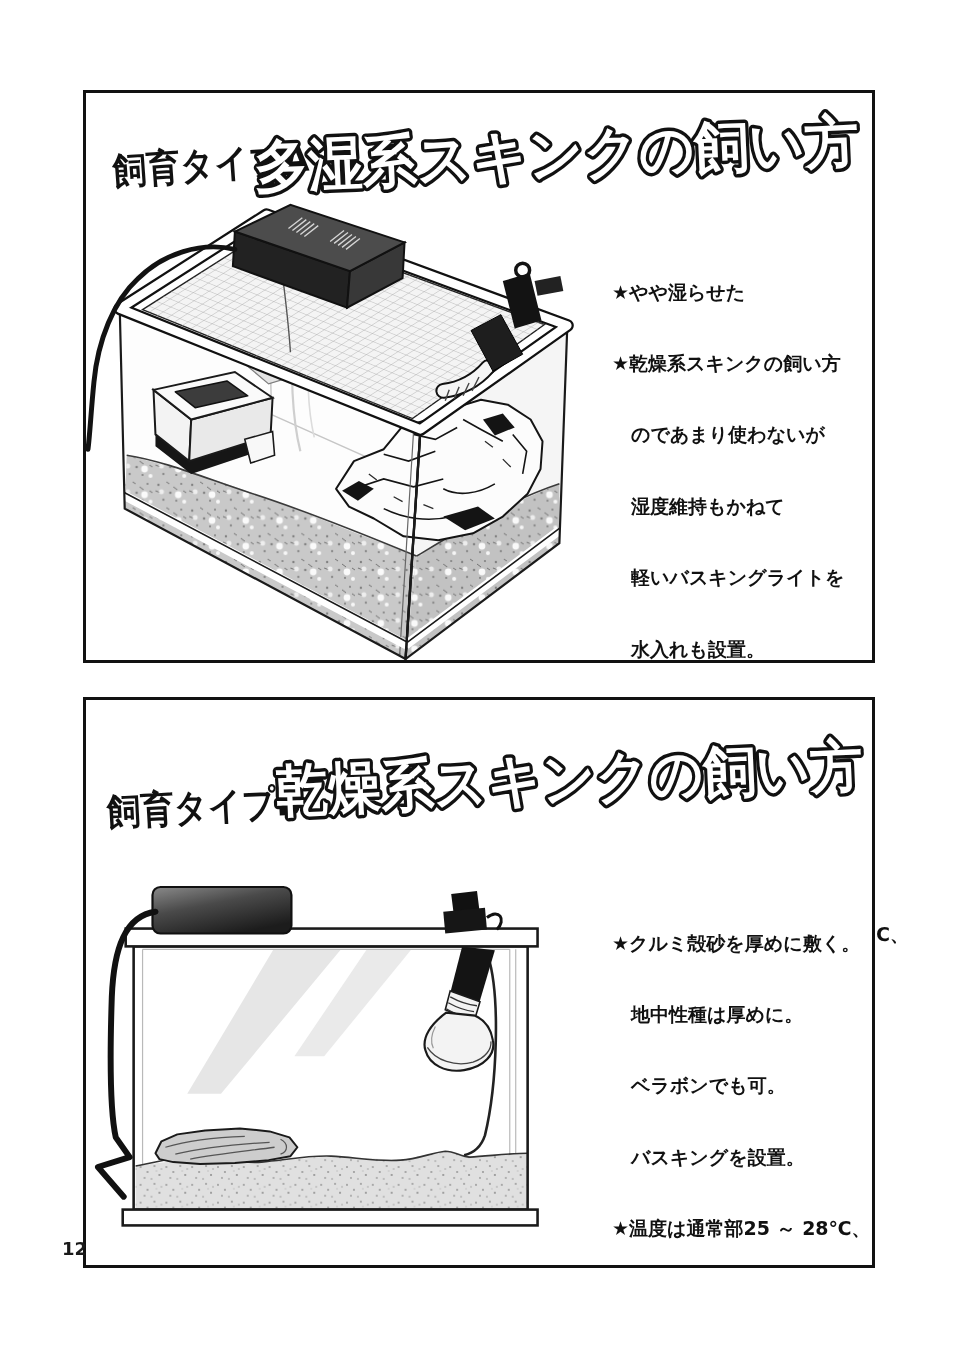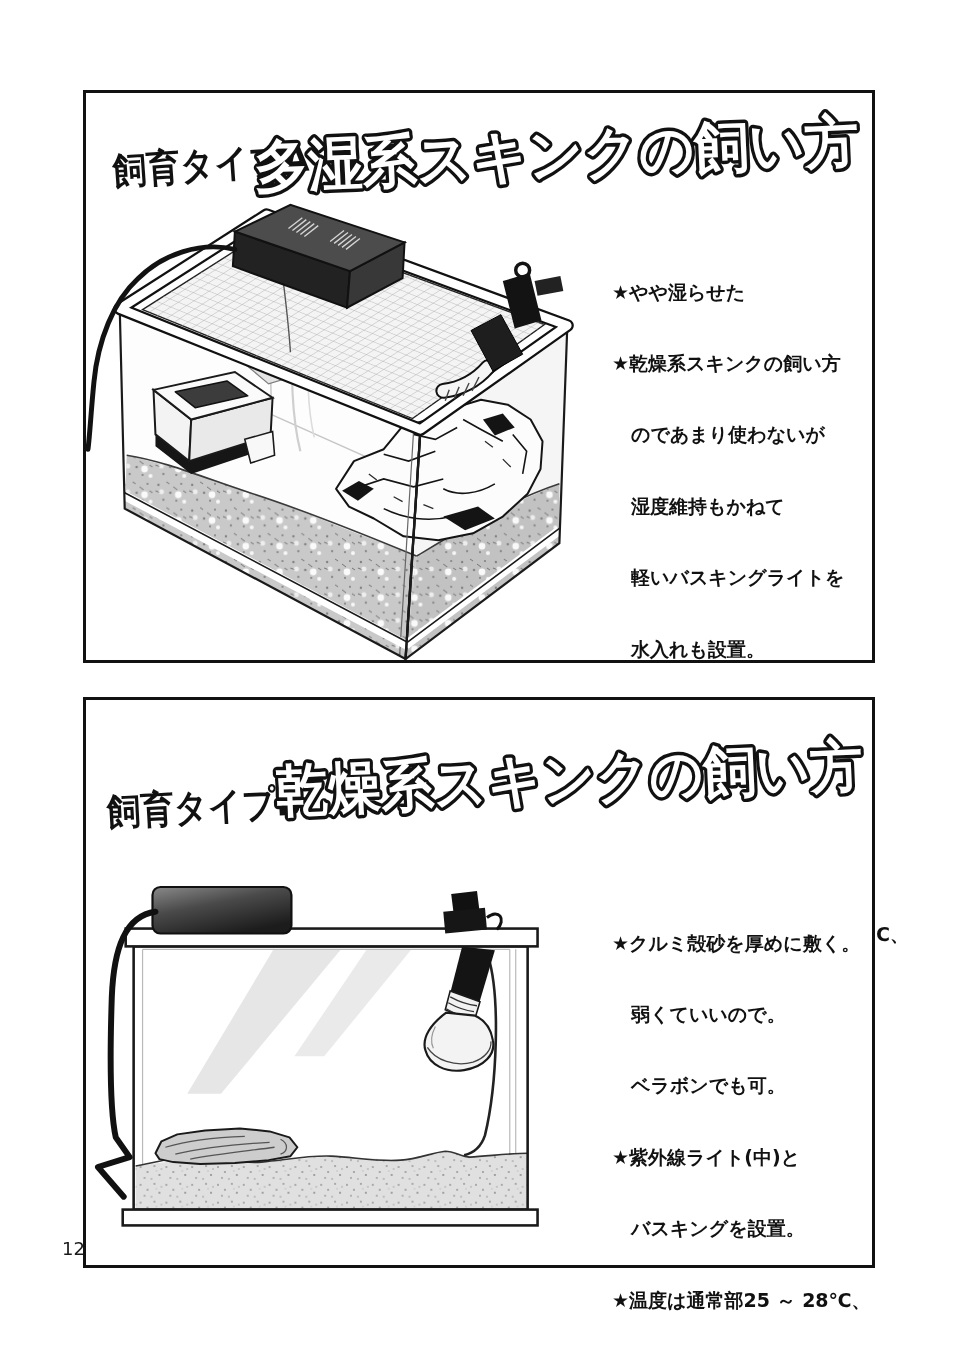--- a/index.html
+++ b/index.html
@@ -7,21 +7,21 @@
        font-family:"DejaVu Sans",sans-serif;overflow:hidden;}
   .panel{position:absolute;left:83px;width:792px;border:3px solid #111;
          background:#fff;box-sizing:border-box;}
   #panelA{top:90px;height:573px;}
   #panelB{top:697px;height:571px;}
   svg.illo{position:absolute;left:0;top:0;width:100%;height:100%;display:block;}
   .notes{position:absolute;font-weight:700;font-size:19px;line-height:23.8px;
          color:#111;white-space:pre;}
   #notesA{left:526px;top:140px;}
   #notesB{left:526px;top:184px;}
-  .pageno{position:absolute;left:62px;top:1238px;font-size:18px;font-weight:400;color:#1a1a1a;}
+  .pageno{position:absolute;left:62px;top:1238px;font-size:18px;font-weight:700;color:#1a1a1a;}
   .title-big{font-weight:700;font-size:58px;fill:#fff;stroke:#111;stroke-width:7px;
              paint-order:stroke;stroke-linejoin:round;}
   .title-small{font-weight:700;font-size:38px;fill:#111;}
 </style>
 </head>
 <body>
 
 <div class="panel" id="panelA">
   <svg class="illo" viewBox="0 0 792 573" preserveAspectRatio="none">
     <defs>
@@ -216,23 +216,22 @@
 
       <path d="M70,214 C40,218 28,250 26,300 C24,360 24,415 30,442 L44,462 L12,472 L38,502" stroke="#111" stroke-width="6" fill="none" stroke-linecap="round" stroke-linejoin="round"></path>
     </g>
 
     <text class="title-small" x="22" y="126" textLength="196" lengthAdjust="spacingAndGlyphs" transform="rotate(-3 22 126)">飼育タイプB</text>
     <text class="title-big" x="192" y="112" textLength="592" lengthAdjust="spacingAndGlyphs" transform="rotate(-2.5 192 112)">乾燥系スキンクの飼い方</text>
   </svg>
 
   <div class="notes" id="notesB">
     <div>★クルミ殻砂を厚めに敷く。</div>
-    <div>　弱くていいので。</div>
+    <div>　地中性種は厚めに。</div>
     <div>　ベラボンでも可。</div>
-    <div>★紫外線ライト(中)と</div>
     <div>　バスキングを設置。</div>
     <div>★温度は通常部25 ～ 28℃、</div>
     
     
     
     
     
     
   </div>
 </div>

